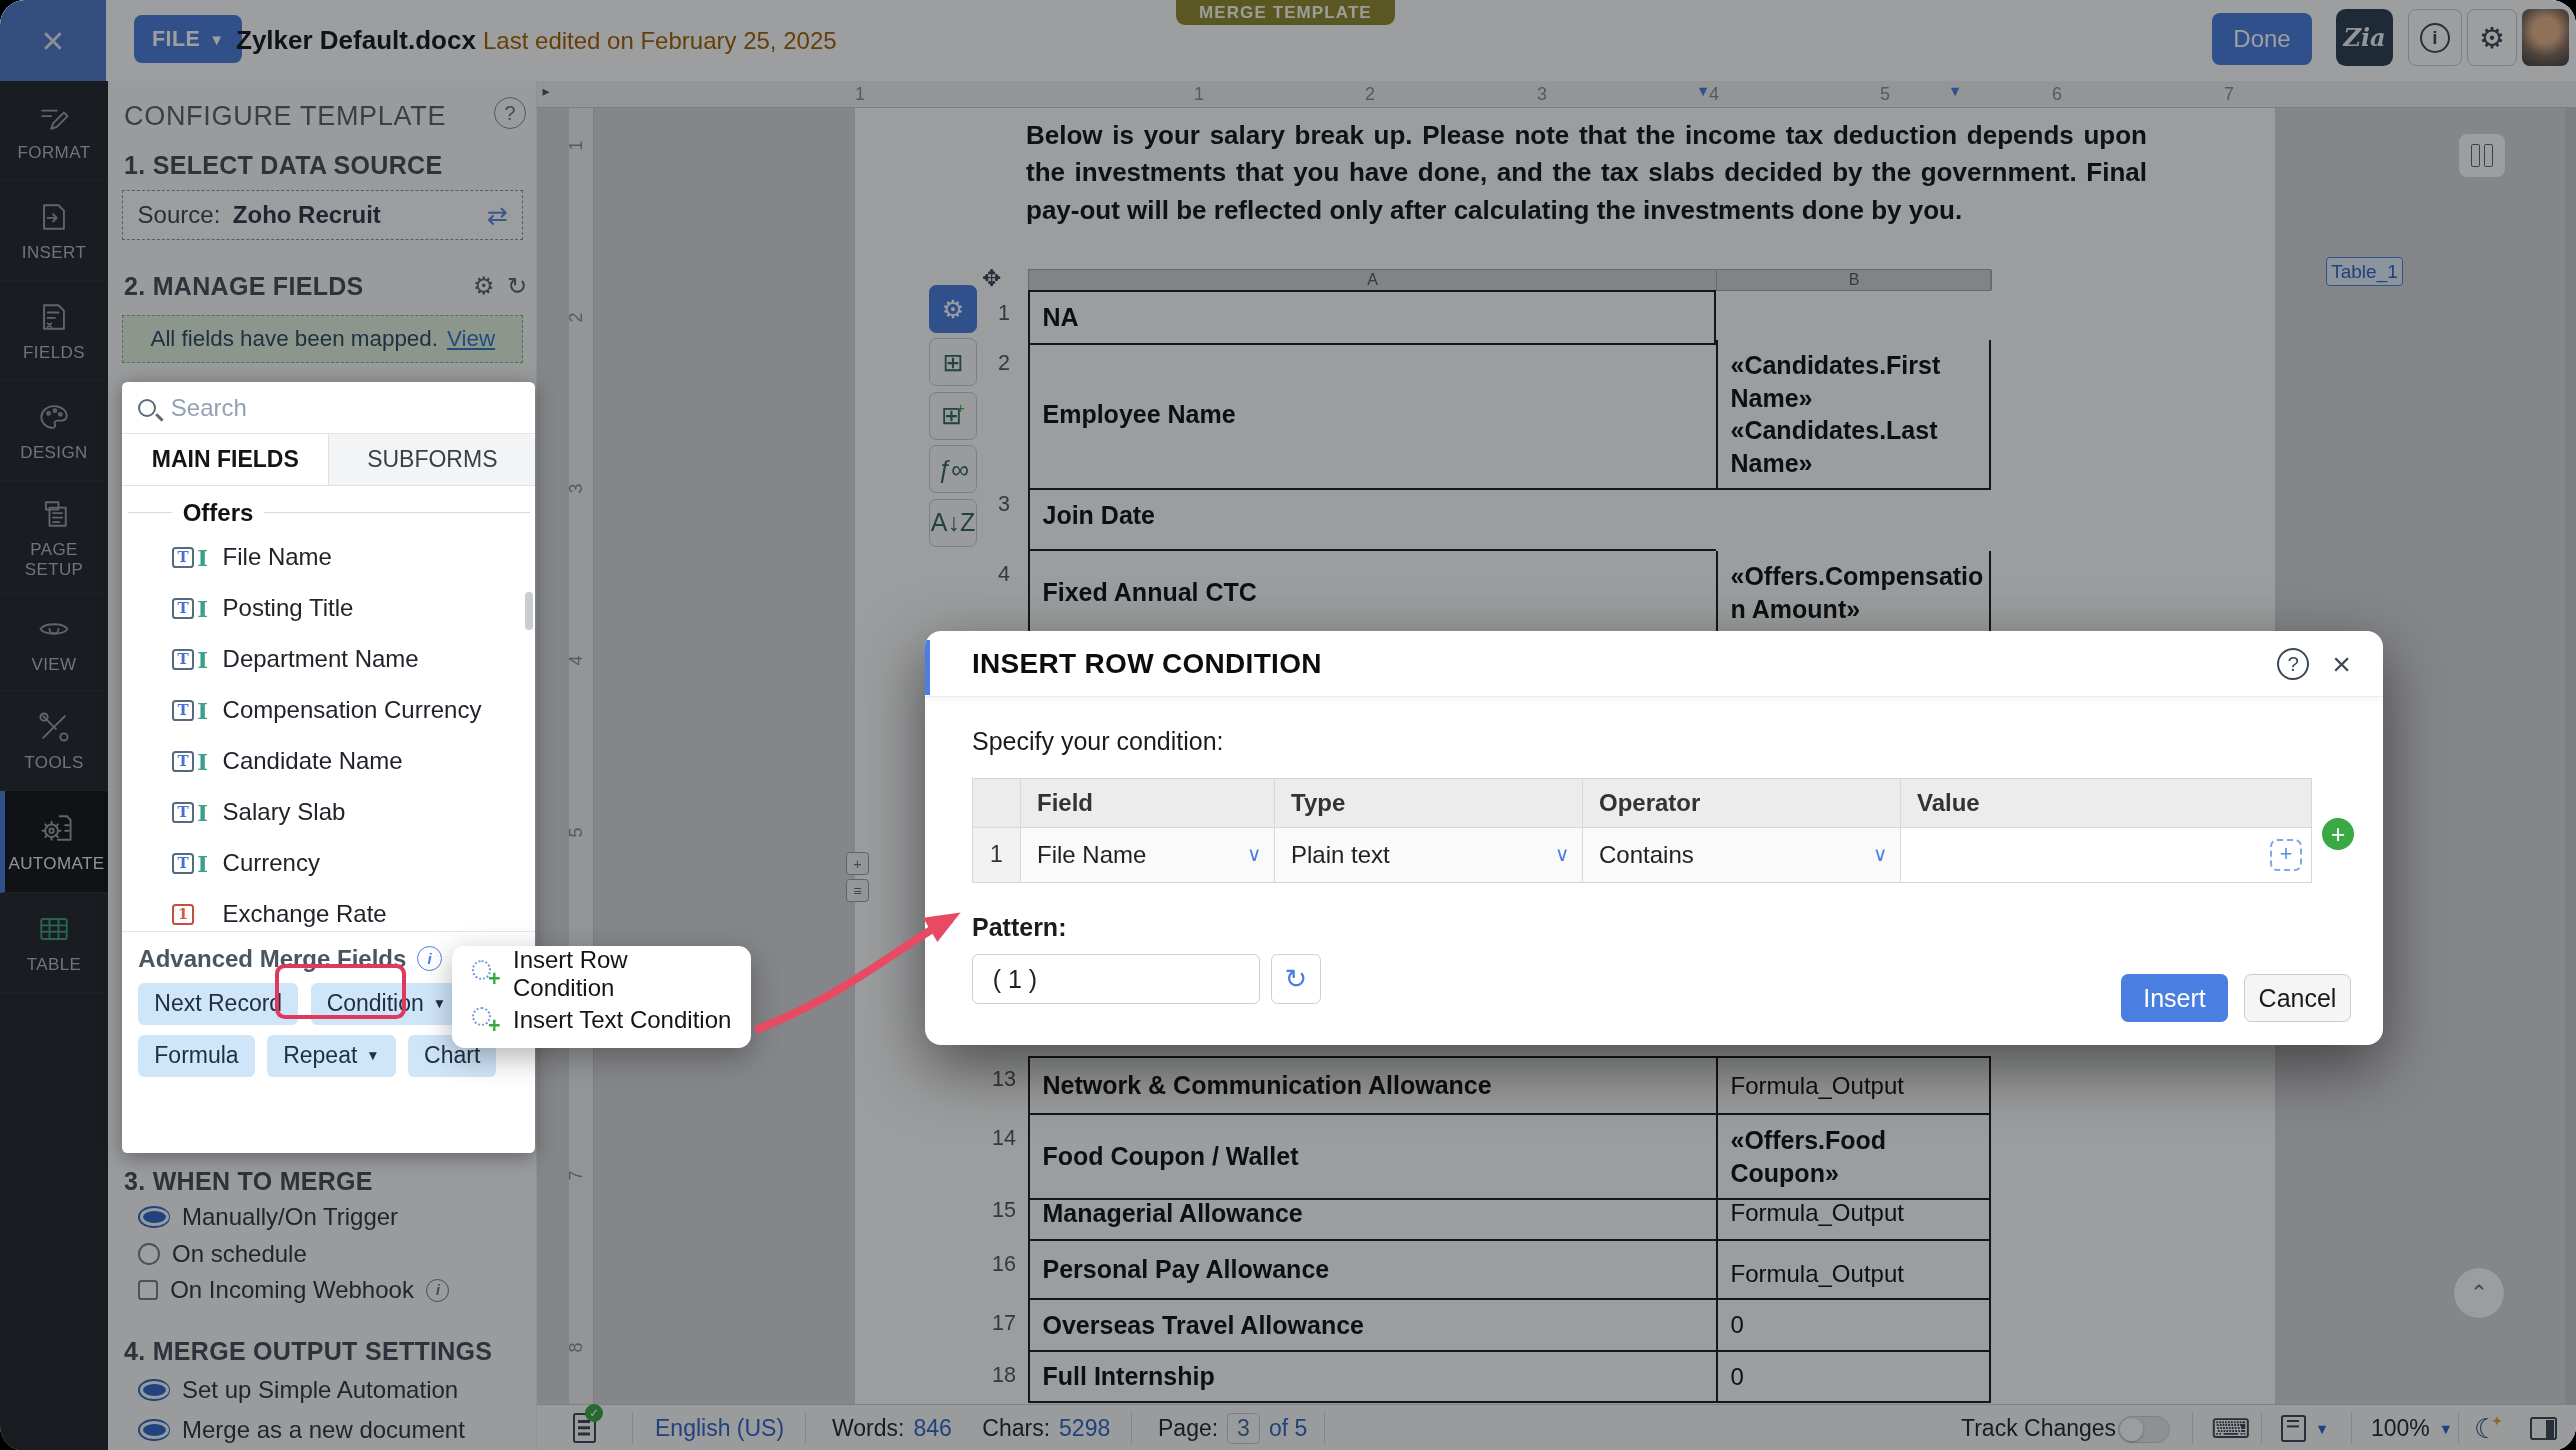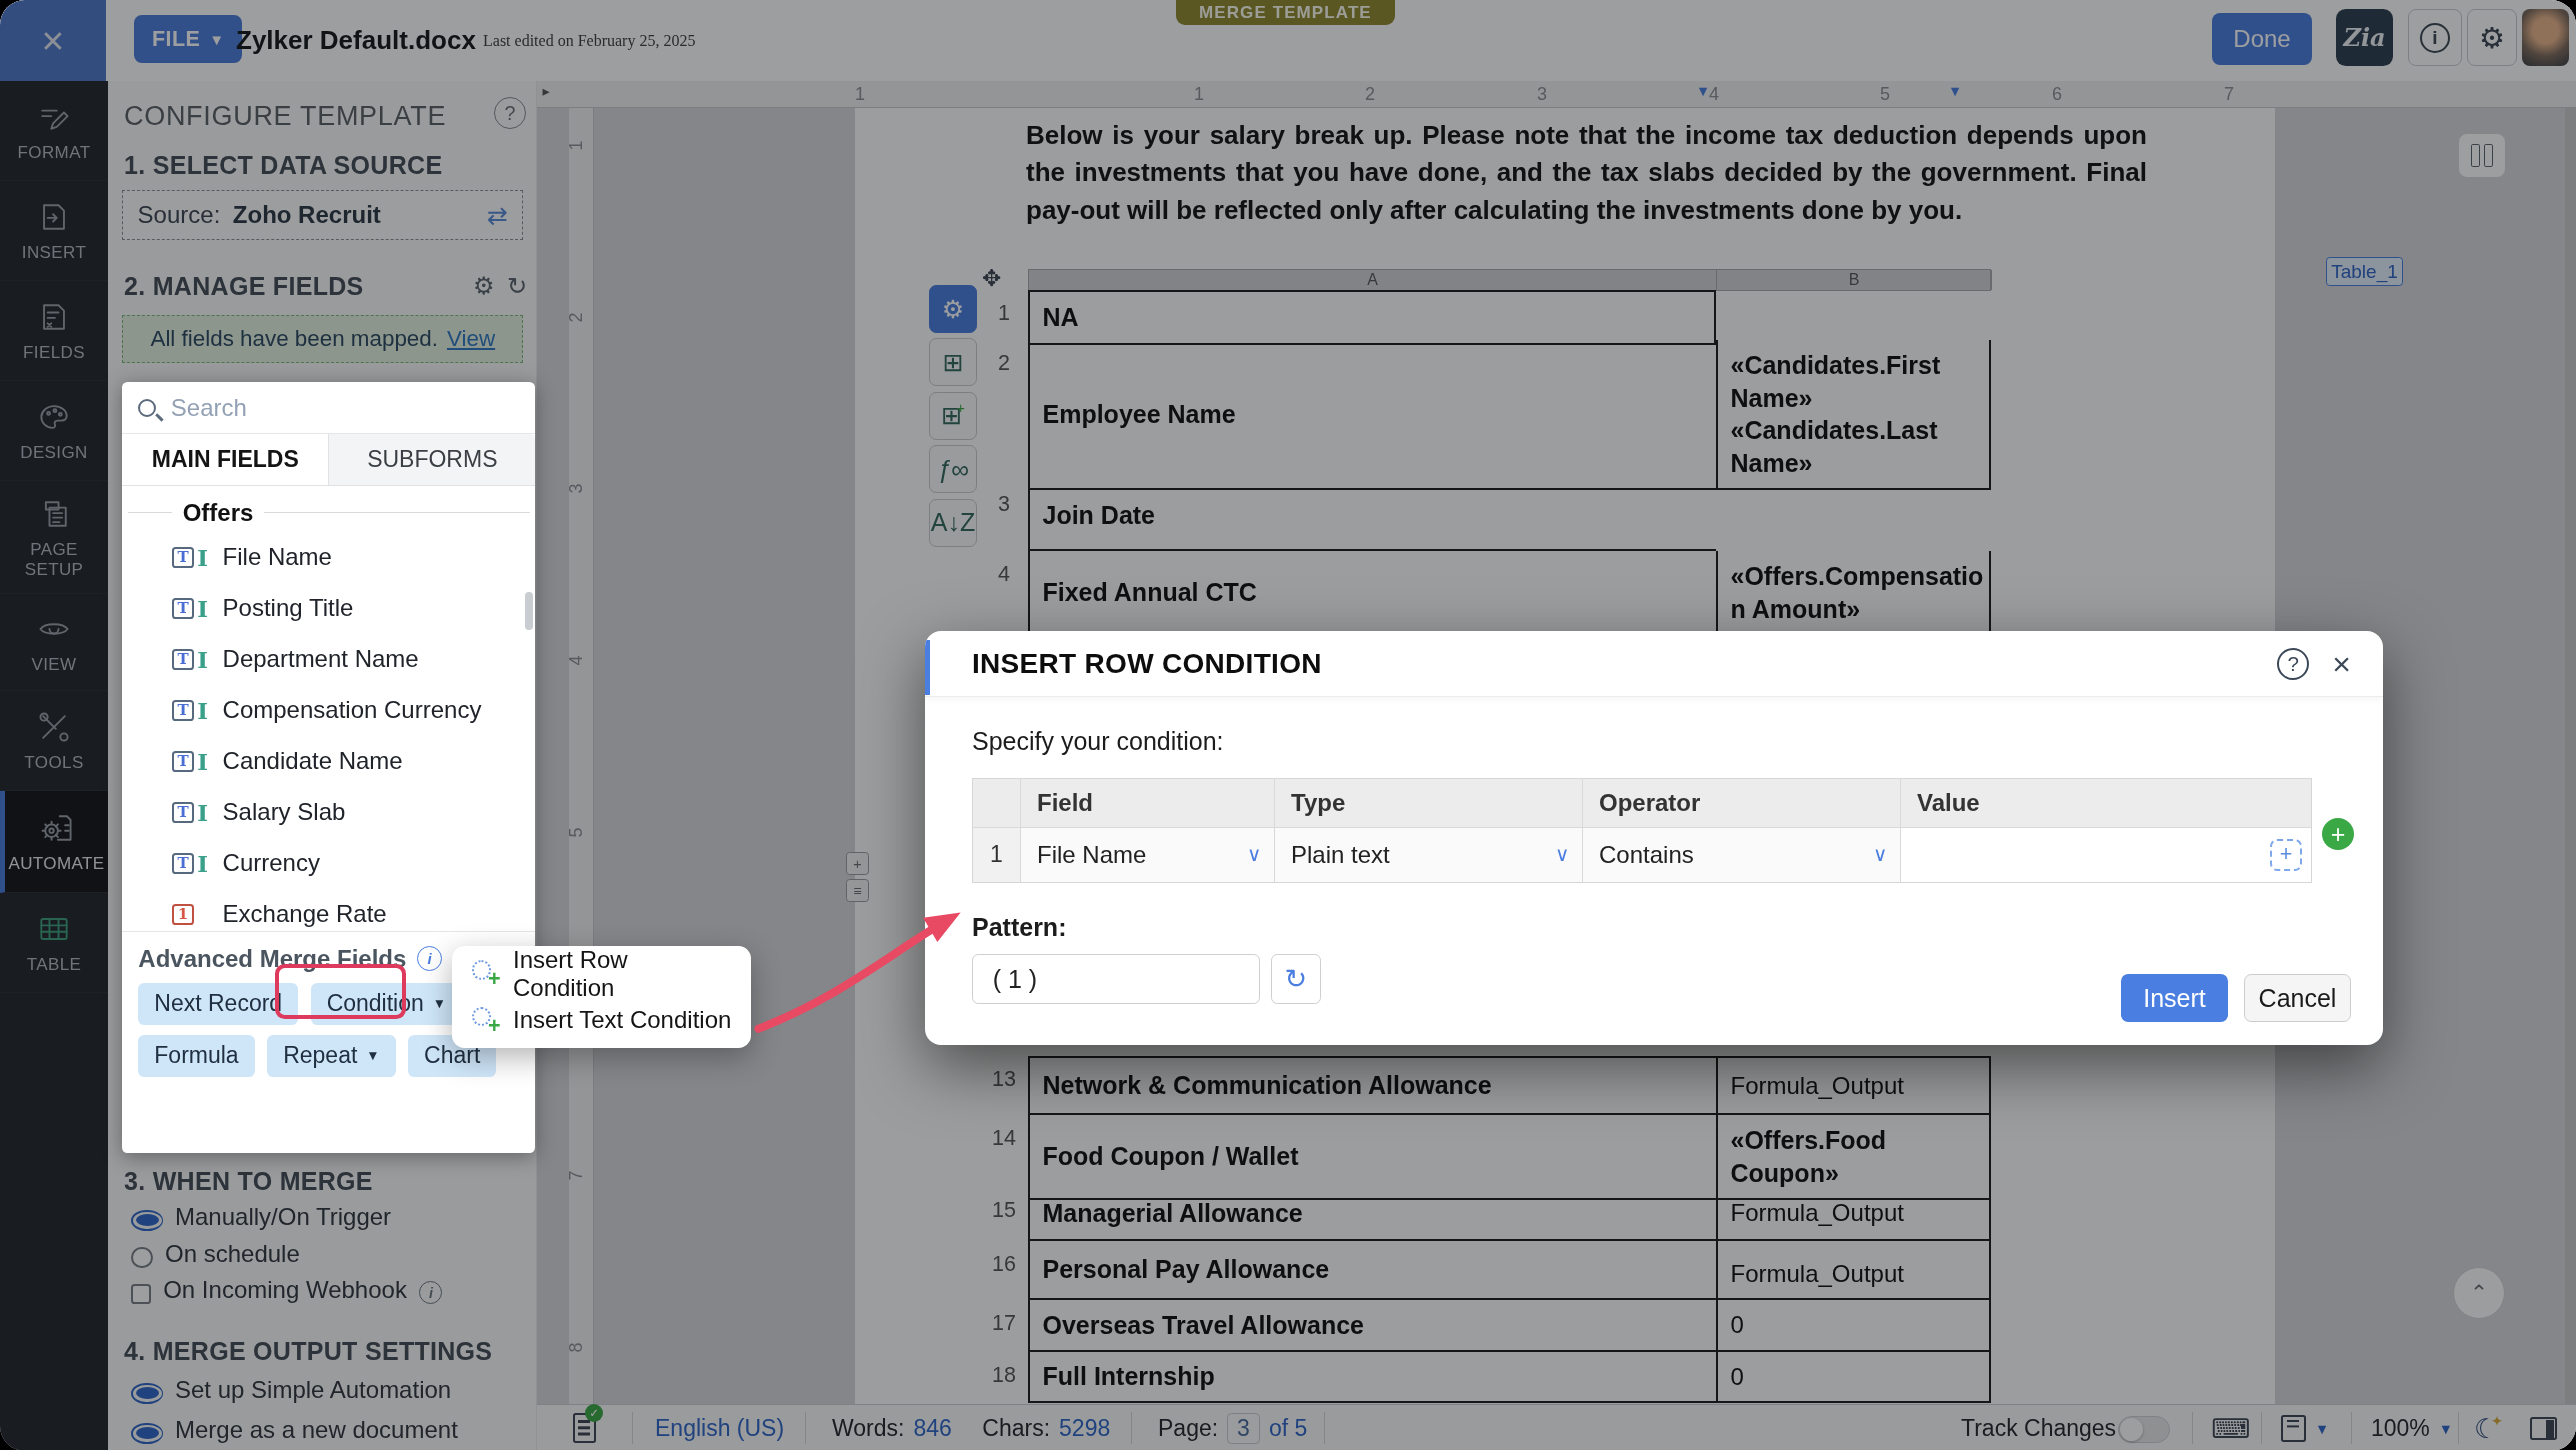--- a/index.html
+++ b/index.html
@@ -5,21 +5,21 @@
   html,body{margin:0;padding:0;background:#000;}
   *{box-sizing:border-box;font-family:"Liberation Sans","DejaVu Sans",sans-serif;}
   #app{position:relative;width:2576px;height:1451px;background:#e9eaec;border-radius:25px;overflow:hidden;}
 
   
   #topbar{position:absolute;left:0;top:0;width:2576px;height:81px;background:#ffffff;z-index:1;}
   #closeblk{position:absolute;left:0;top:0;width:106px;height:81px;background:#4d79c9;border-radius:25px 0 0 0;color:#e3e8ef;font-size:39px;display:flex;align-items:center;justify-content:center;cursor:pointer;}
   #filebtn{position:absolute;left:134px;top:15px;height:48px;padding:0 18px;background:#4c7cd9;border-radius:8px;color:#fff;font-weight:bold;font-size:21.5px;letter-spacing:0.4px;display:flex;align-items:center;gap:9px;}
   #filebtn .car{font-size:15px;}
   #doctitle{position:absolute;left:236px;top:0;height:81px;display:flex;align-items:center;font-size:26px;font-weight:600;color:#16191d;}
-  #lastedit{position:absolute;left:483px;top:0;height:81px;display:flex;align-items:center;font-size:16px;color:#404040;font-family:Liberation Serif, serif;}
+  #lastedit{position:absolute;left:483px;top:0;height:81px;display:flex;align-items:center;font-size:24px;color:#a16207;}
   #badge{position:absolute;left:1176px;top:0;height:25px;padding:0 23px;background:#8f892f;border-radius:0 0 9px 9px;color:#fdfdf2;font-size:17px;font-weight:bold;letter-spacing:1.1px;display:flex;align-items:center;}
   #donebtn{position:absolute;left:2212px;top:12.5px;width:100px;height:52px;background:#4a7ee0;border-radius:8px;color:#fff;font-size:24px;display:flex;align-items:center;justify-content:center;}
   #ziabtn{position:absolute;left:2336px;top:9px;width:57px;height:57px;background:#2e3f52;border-radius:9.8px;color:#eef2f6;font-family:"DejaVu Serif","Liberation Serif",serif;font-style:italic;font-weight:bold;font-size:24px;display:flex;align-items:center;justify-content:center;}
   .tbicon{position:absolute;top:9px;height:57px;background:#fff;border:1.8px solid #c9ced4;border-radius:8px;display:flex;align-items:center;justify-content:center;color:#3c4654;}
   #infobtn{left:2408px;width:54px;}
   #gearbtn{left:2467px;width:50px;font-size:29px;}
   .icircle{width:30px;height:30px;border:2.2px solid #3c4854;border-radius:50%;font-size:19px;font-weight:bold;display:flex;align-items:center;justify-content:center;}
   #avatar{position:absolute;left:2522px;top:9px;width:47px;height:57px;border-radius:8px;background:radial-gradient(circle at 50% 38%, #e8b48c 0 30%, #7d6a5c 60%, #3b3f46 100%);}
 
   
@@ -67,21 +67,21 @@
   #advsec{border-top:0.9px solid #e6e6e6;padding:12.5px 16px 0 16px;}
   #advrow{display:flex;align-items:center;gap:10.7px;font-size:24px;color:#4a5560;font-weight:600;}
   .binfo{width:25px;height:25px;border:1.8px solid #4a7ee0;border-radius:50%;color:#4a7ee0;font-size:15px;font-weight:bold;display:flex;align-items:center;justify-content:center;font-style:italic;}
   .btnrow{display:flex;gap:12.5px;margin-top:10.7px;}
   .ablue{background:#cfe6f9;color:#203040;font-size:23px;border-radius:6.3px;padding:7.2px 16px;display:flex;align-items:center;gap:9px;cursor:pointer;white-space:nowrap;}
   .ablue .car{font-size:13.4px;color:#203040;}
 
   #condring{position:absolute;left:275px;top:964px;width:131px;height:55px;border:4.5px solid #dd3a5e;border-radius:9.8px;z-index:58;pointer-events:none;}
 
   #createbtn{position:absolute;left:14.3px;top:1009px;width:401px;height:48px;border:1.8px solid #5b79c0;border-radius:6.3px;color:#3f63b5;font-size:25px;background:rgba(255,255,255,.92);display:flex;align-items:center;justify-content:center;cursor:pointer;}
-  .optrow{position:absolute;left:23px;display:flex;align-items:flex-end;gap:12.5px;font-size:24px;color:#2f3740;}
+  .optrow{position:absolute;left:30px;display:flex;align-items:center;gap:12.5px;font-size:24px;color:#2f3740;}
   .radio{width:21.5px;height:21.5px;border-radius:50%;border:2.2px solid #777f87;flex:none;position:relative;background:#fff;}
   .radio.sel{border-color:#2f66c8;}
   .radio.sel::after{content:"";position:absolute;inset:2.7px;border-radius:50%;background:#2f66c8;}
   .chk{width:19.7px;height:19.7px;border:2.2px solid #777f87;border-radius:3.6px;background:#fff;flex:none;}
   .ginfo{width:23px;height:23px;border:1.8px solid #6a7781;border-radius:50%;color:#6a7781;font-size:14.3px;font-weight:bold;display:flex;align-items:center;justify-content:center;font-style:italic;}
 
   
   #docarea{position:absolute;left:537px;top:81px;width:2039px;height:1324px;background:#d7d8da;overflow:hidden;}
   #hruler{position:absolute;left:0;top:0;width:2039px;height:27px;background:#eff0f2;border-bottom:0.9px solid #c6c8ca;}
   .rnum{position:absolute;top:2.7px;font-size:18px;color:#8a8f94;}

